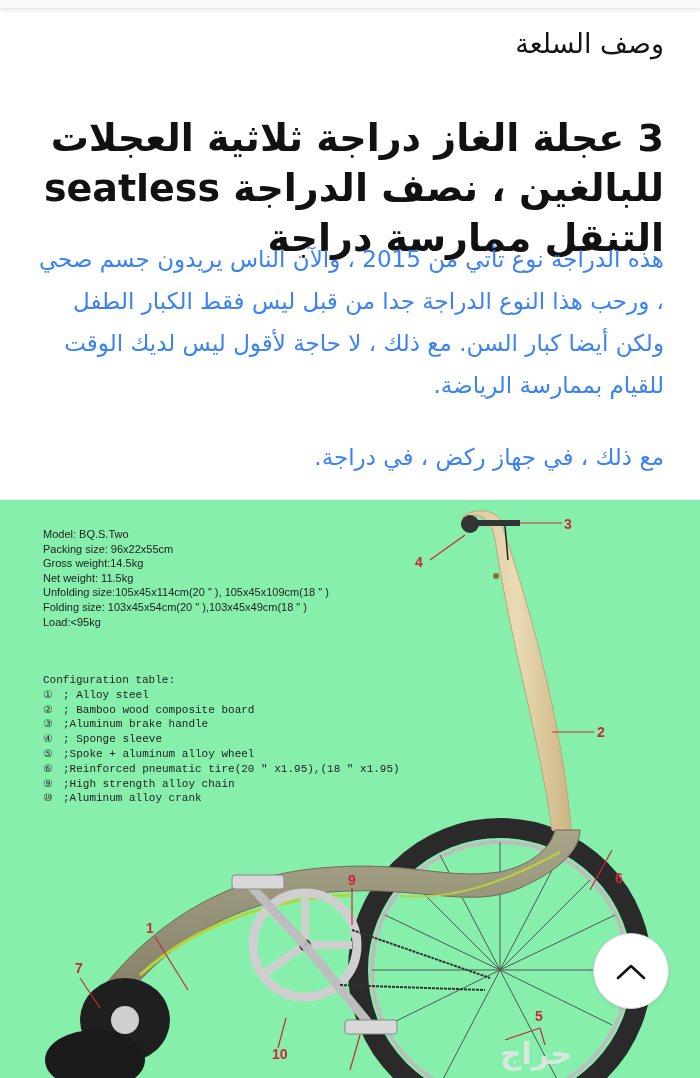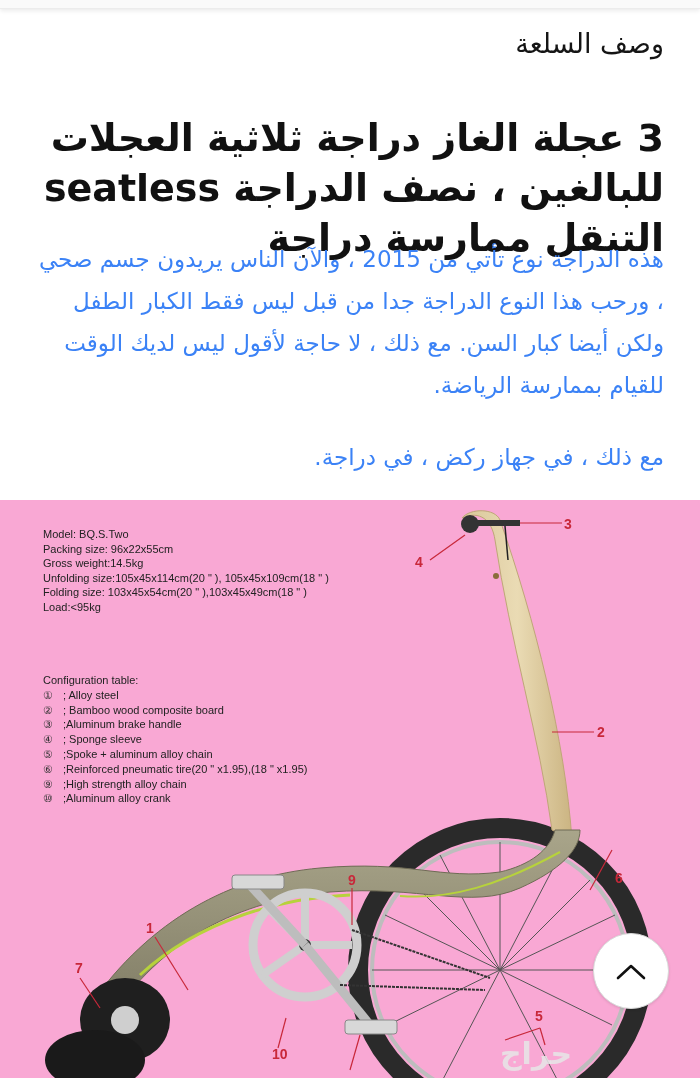--- a/index.html
+++ b/index.html
@@ -30,31 +30,31 @@
     position: absolute; right: 36px; left: 36px; top: 238px;
     direction: rtl; text-align: right;
     font-size: 23px; line-height: 42px; color: #3b82f6;
   }
   .desc p { margin: 0; }
   .desc p + p { margin-top: 30px; }
 
   
   .product-image {
     position: absolute; left: 0; top: 500px; width: 700px; height: 578px;
-    background: #f9a8d4; overflow: hidden;
+    background: #86efac; overflow: hidden;
   }
   .specs {
     position: absolute; left: 43px; top: 27px;
     font-family: "Liberation Sans", sans-serif;
     font-size: 11px; line-height: 14.6px; color: #222;
   }
   .specs div { white-space: nowrap; }
   .config {
     position: absolute; left: 43px; top: 173px;
-    font-family: Liberation Sans, sans-serif;
+    font-family: Liberation Mono, monospace;
     font-size: 11px; line-height: 14.8px; color: #222;
   }
   .config .row { white-space: nowrap; }
   .config .num { display: inline-block; width: 20px; color: #333; }
   .bike-svg { position: absolute; left: 0; top: 0; }
   .callout {
     position: absolute; color: #c8283a; font-weight: bold;
     font-family: "Liberation Sans", sans-serif; font-size: 14px;
   }
 
@@ -162,32 +162,33 @@
         <line x1="590" y1="390" x2="612" y2="350"></line>
         <line x1="505" y1="540" x2="540" y2="528"></line>
         <line x1="540" y1="528" x2="545" y2="545"></line>
       </g>
     </svg>
 
     <div class="specs">
       <div>Model: BQ.S.Two</div>
       <div>Packing size: 96x22x55cm</div>
       <div>Gross weight:14.5kg</div>
+      <div>Net weight: 11.5kg</div>
       <div>Unfolding size:105x45x114cm(20 " ), 105x45x109cm(18 " )</div>
       <div>Folding size: 103x45x54cm(20 " ),103x45x49cm(18 " )</div>
       <div>Load:&lt;95kg</div>
     </div>
 
     <div class="config">
       <div>Configuration table:</div>
       <div class="row"><span class="num">①</span><span>; Alloy steel</span></div>
       <div class="row"><span class="num">②</span><span>; Bamboo wood composite board</span></div>
       <div class="row"><span class="num">③</span><span>;Aluminum brake handle</span></div>
       <div class="row"><span class="num">④</span><span>; Sponge sleeve</span></div>
-      <div class="row"><span class="num">⑤</span><span>;Spoke + aluminum alloy chain</span></div>
+      <div class="row"><span class="num">⑤</span><span>;Spoke + aluminum alloy wheel</span></div>
       <div class="row"><span class="num">⑥</span><span>;Reinforced pneumatic tire(20 " x1.95),(18 " x1.95)</span></div>
       <div class="row"><span class="num">⑨</span><span>;High strength alloy chain</span></div>
       <div class="row"><span class="num">⑩</span><span>;Aluminum alloy crank</span></div>
     </div>
 
     <span class="callout" style="left:564px;top:16px;">3</span>
     <span class="callout" style="left:415px;top:54px;">4</span>
     <span class="callout" style="left:597px;top:224px;">2</span>
     <span class="callout" style="left:146px;top:420px;">1</span>
     <span class="callout" style="left:75px;top:460px;">7</span>

